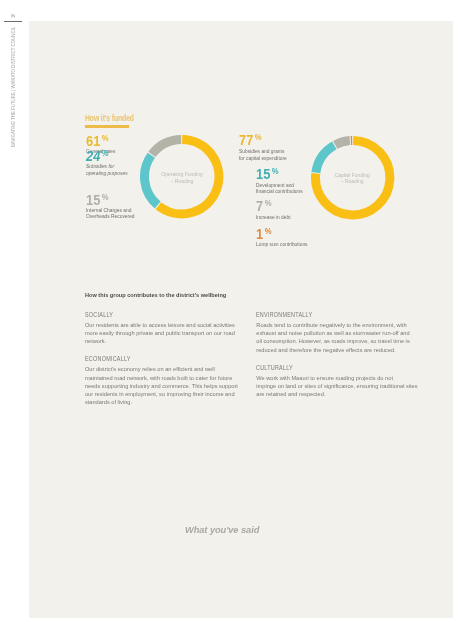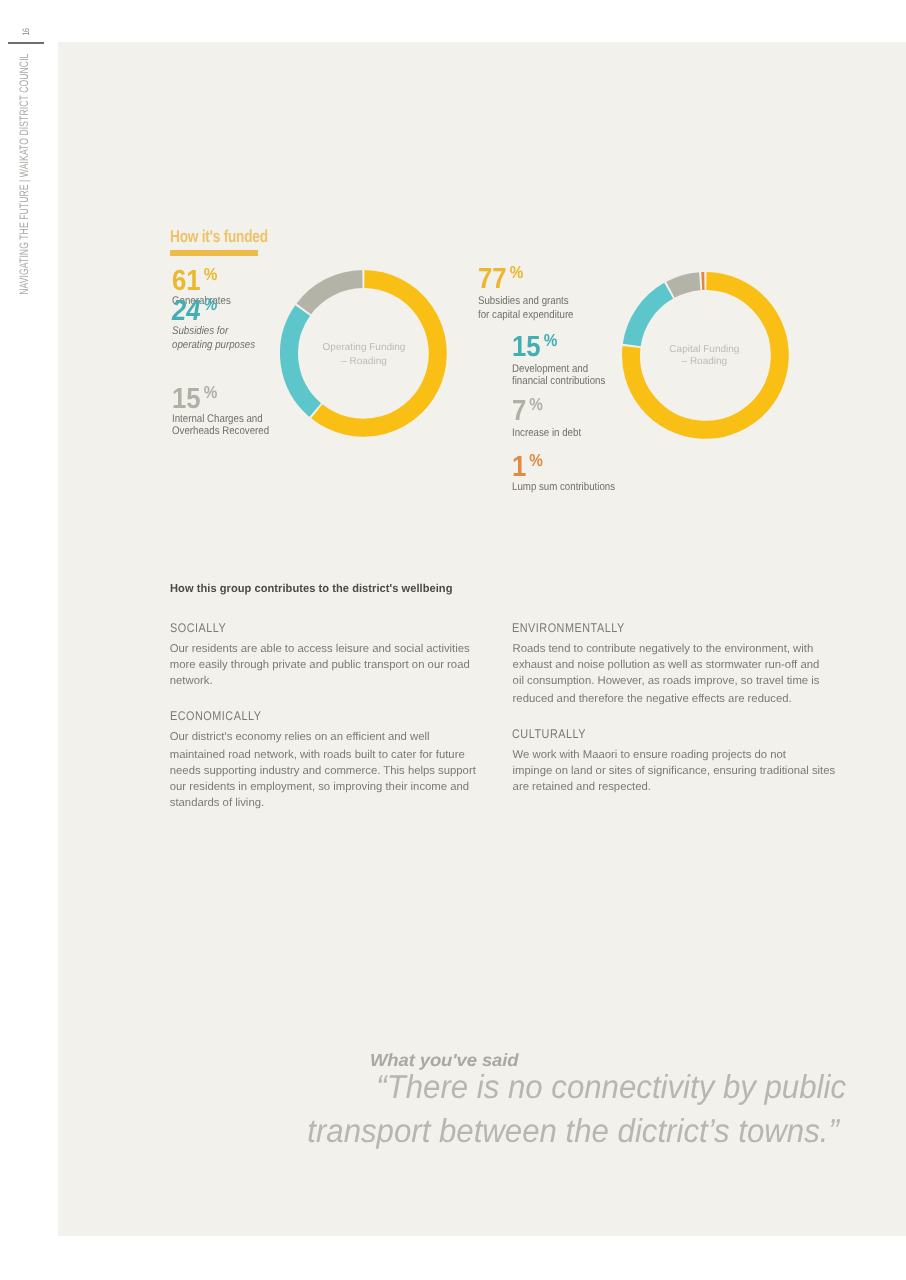--- a/index.html
+++ b/index.html
@@ -153,17 +153,13 @@
       </div>
       <div class="wb-block">
         <div class="wb-h">CULTURALLY</div>
         <p class="wb-p">We work with Maaori to ensure roading projects do not
 impinge on land or sites of significance, ensuring traditional sites
 are retained and respected.</p>
       </div>
     </div>
 
   <div class="q-kicker">What you've said</div>
-  <div class="quote" id="quote">
-      <span class="ql">“There is no connectivity by public</span>
-      <span class="ql ql2">transport between the dictrict’s towns.”</span>
-    </div>
 </div>
 
 </body></html>

